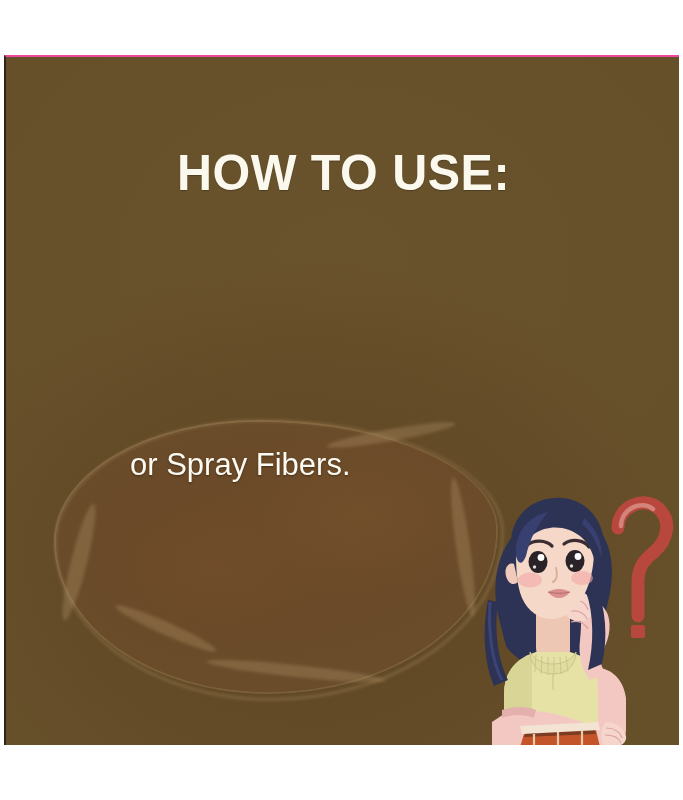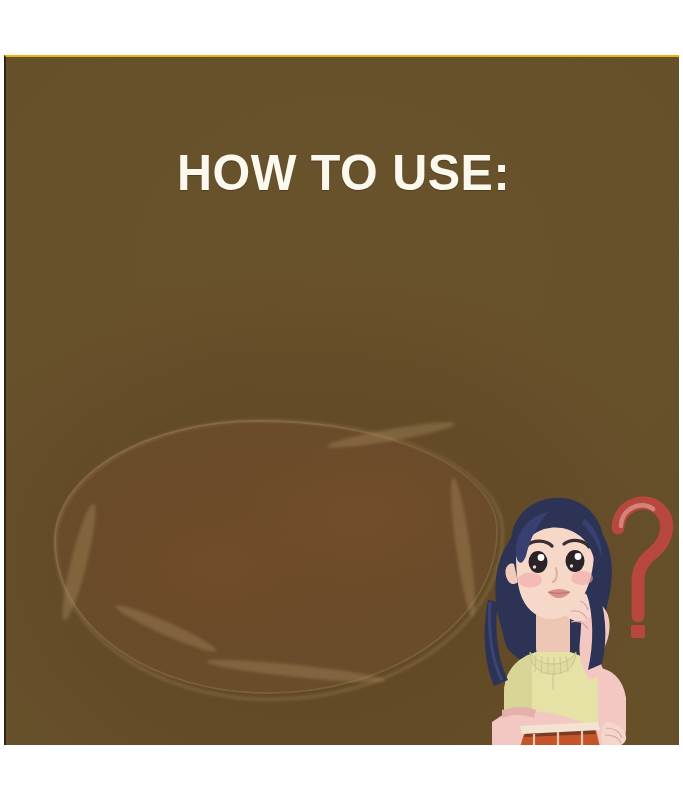--- a/index.html
+++ b/index.html
@@ -26,21 +26,21 @@
   }
 
   
   .panel {
     position: absolute;
     left: 4px;
     top: 55px;
     width: 675px;
     height: 690px;
     background: #66502a;
-    border-top: 2px solid #eab308;
+    border-top: 2px solid #ec4899;
     border-left: 2px solid #2e2418;
     overflow: hidden;
   }
 
   
   .panel-grain {
     position: absolute;
     inset: 0;
     background:
       radial-gradient(ellipse 70% 55% at 45% 72%, rgba(92,62,32,0.55) 0%, rgba(92,62,32,0.25) 55%, rgba(92,62,32,0) 78%),
@@ -192,20 +192,21 @@
         <div class="wisp" style="left:430px;top:70px;width:14px;height:140px;transform:rotate(-8deg);"></div>
         <div class="wisp" style="left:180px;top:258px;width:180px;height:12px;transform:rotate(6deg);"></div>
       </div>
     </div>
 
     <h1 class="title">HOW TO USE:</h1>
 
     <div class="steps">
 
       <div class="step indent2">
+        <span class="l2">or Spray Fibers.</span>
       </div>
 
       
 
       
 
       
 
     </div>
 

